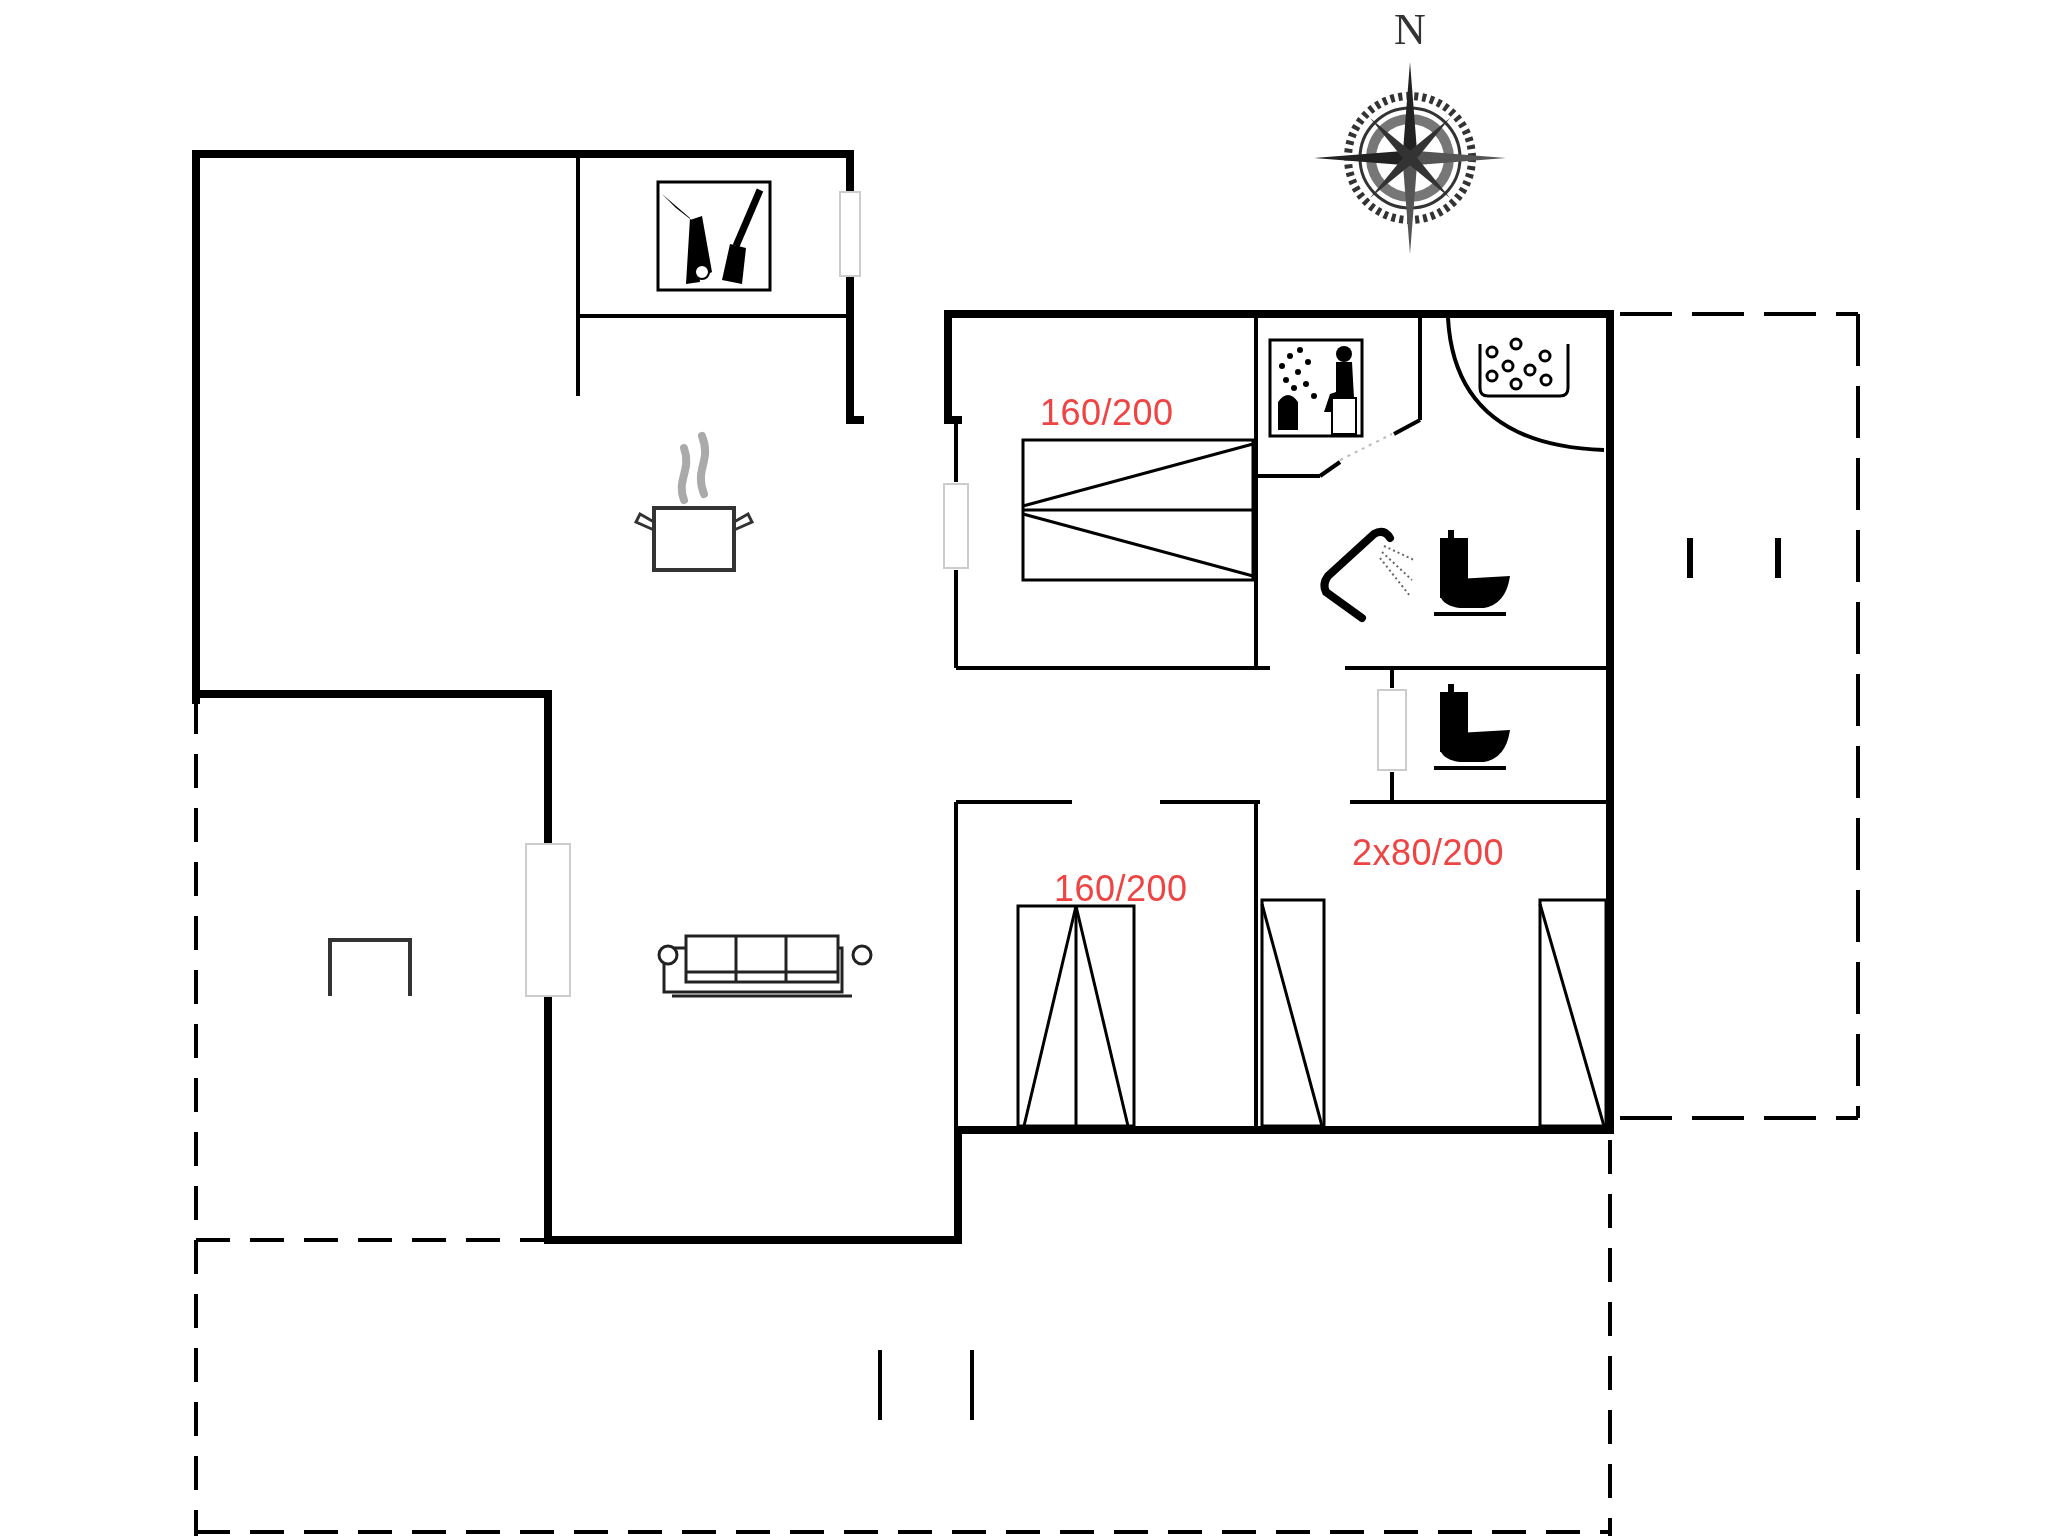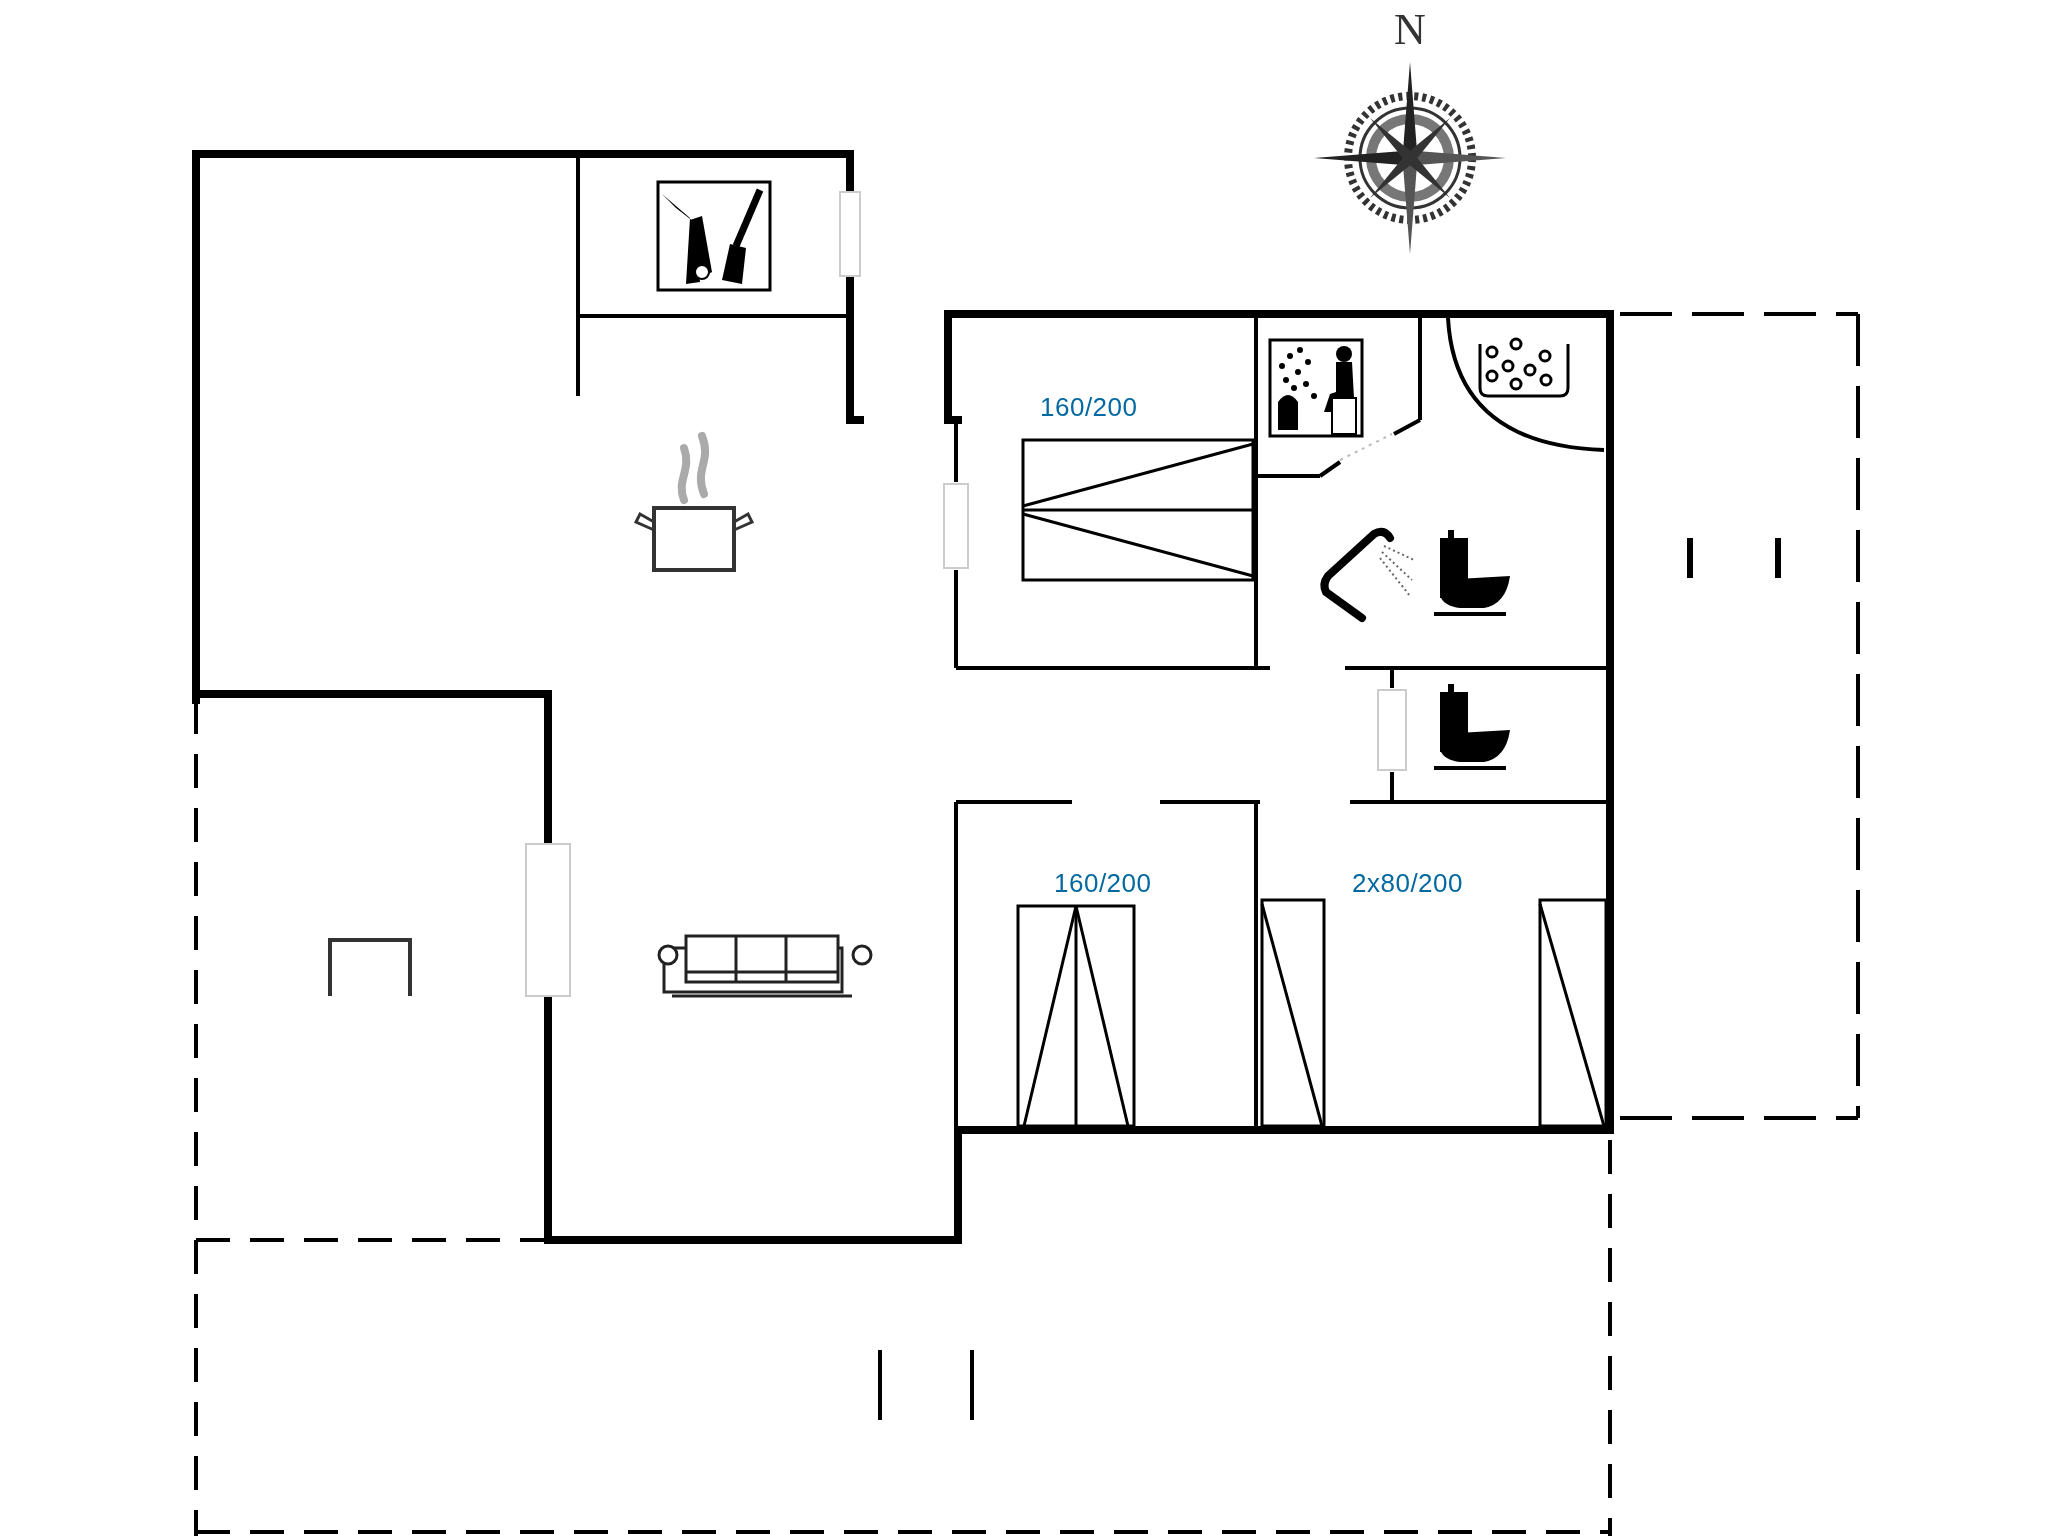--- a/index.html
+++ b/index.html
@@ -1,19 +1,19 @@
 <!DOCTYPE html>
 <html><head>
   <meta charset="utf-8">
   <style>
     html, body { margin: 0; padding: 0; background: #ffffff; }
     body { width: 2048px; height: 1536px; position: relative; overflow: hidden;
            font-family: "Liberation Sans", sans-serif; }
     #plan { position: absolute; left: 0; top: 0; width: 2048px; height: 1536px; }
-    .lbl { position: absolute; font-size: 26px; color: #0369a1; letter-spacing: 0.5px;
+    .lbl { position: absolute; font-size: 36px; color: #ef4444; letter-spacing: 0.5px;
            font-family: "Liberation Sans", sans-serif; white-space: nowrap; }
     .north { position: absolute; font-family: "Liberation Serif", serif; font-size: 44px; color: #333; }
   </style>
 </head>
 <body>
 
 <svg id="plan" viewBox="0 0 2048 1536" xmlns="http://www.w3.org/2000/svg">
 
   <g stroke="#000" stroke-width="4" fill="none" stroke-dasharray="34 20">
     <line x1="196" y1="700" x2="196" y2="1536"></line>
@@ -209,13 +209,13 @@
     <polygon points="-40,-40 -4,4 0,0 4,-4" fill="#333"></polygon>
     <polygon points="40,-40 4,4 0,0 -4,-4" fill="#333"></polygon>
     <polygon points="-40,40 -4,-4 0,0 4,4" fill="#333"></polygon>
     <polygon points="40,40 4,-4 0,0 -4,4" fill="#333"></polygon>
   </g>
 </svg>
 
 <div class="north" style="left:1394px; top:4px;">N</div>
 <div class="lbl" style="left:1040px; top:392px;">160/200</div>
 <div class="lbl" style="left:1054px; top:868px;">160/200</div>
-<div class="lbl" style="left:1352px; top:868px;">2x80/200</div>
+<div class="lbl" style="left:1352px; top:832px;">2x80/200</div>
 
 </body></html>

